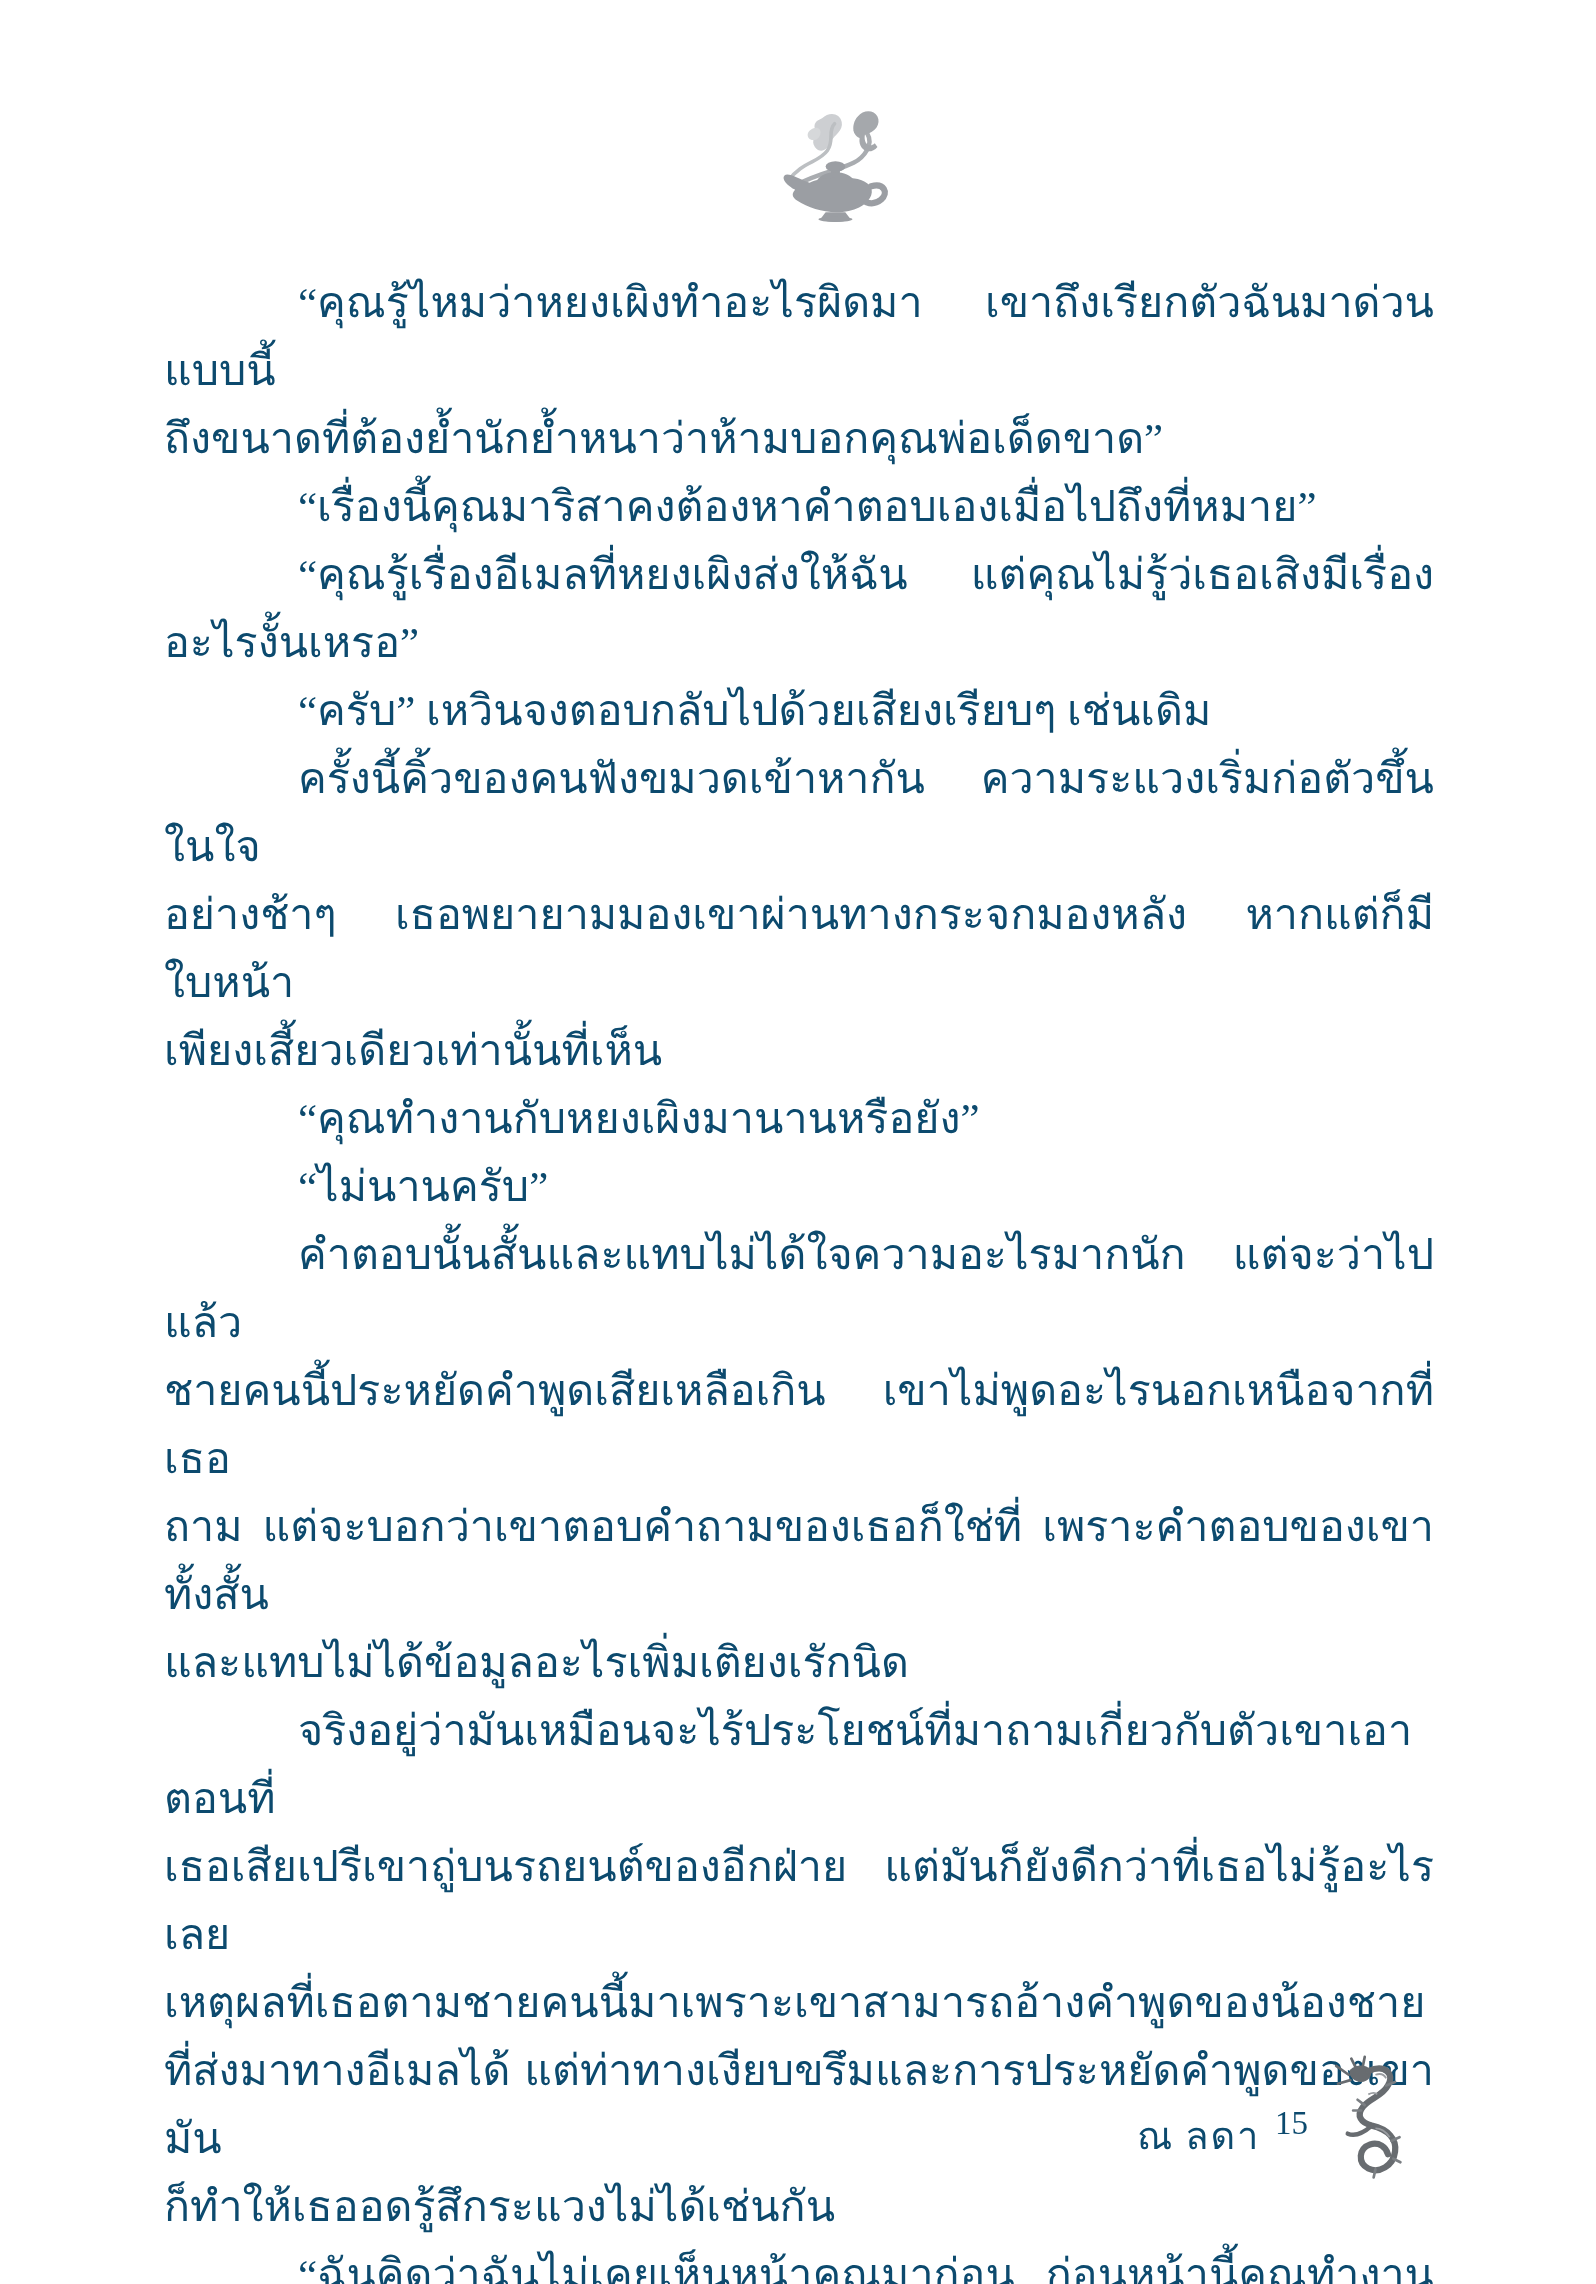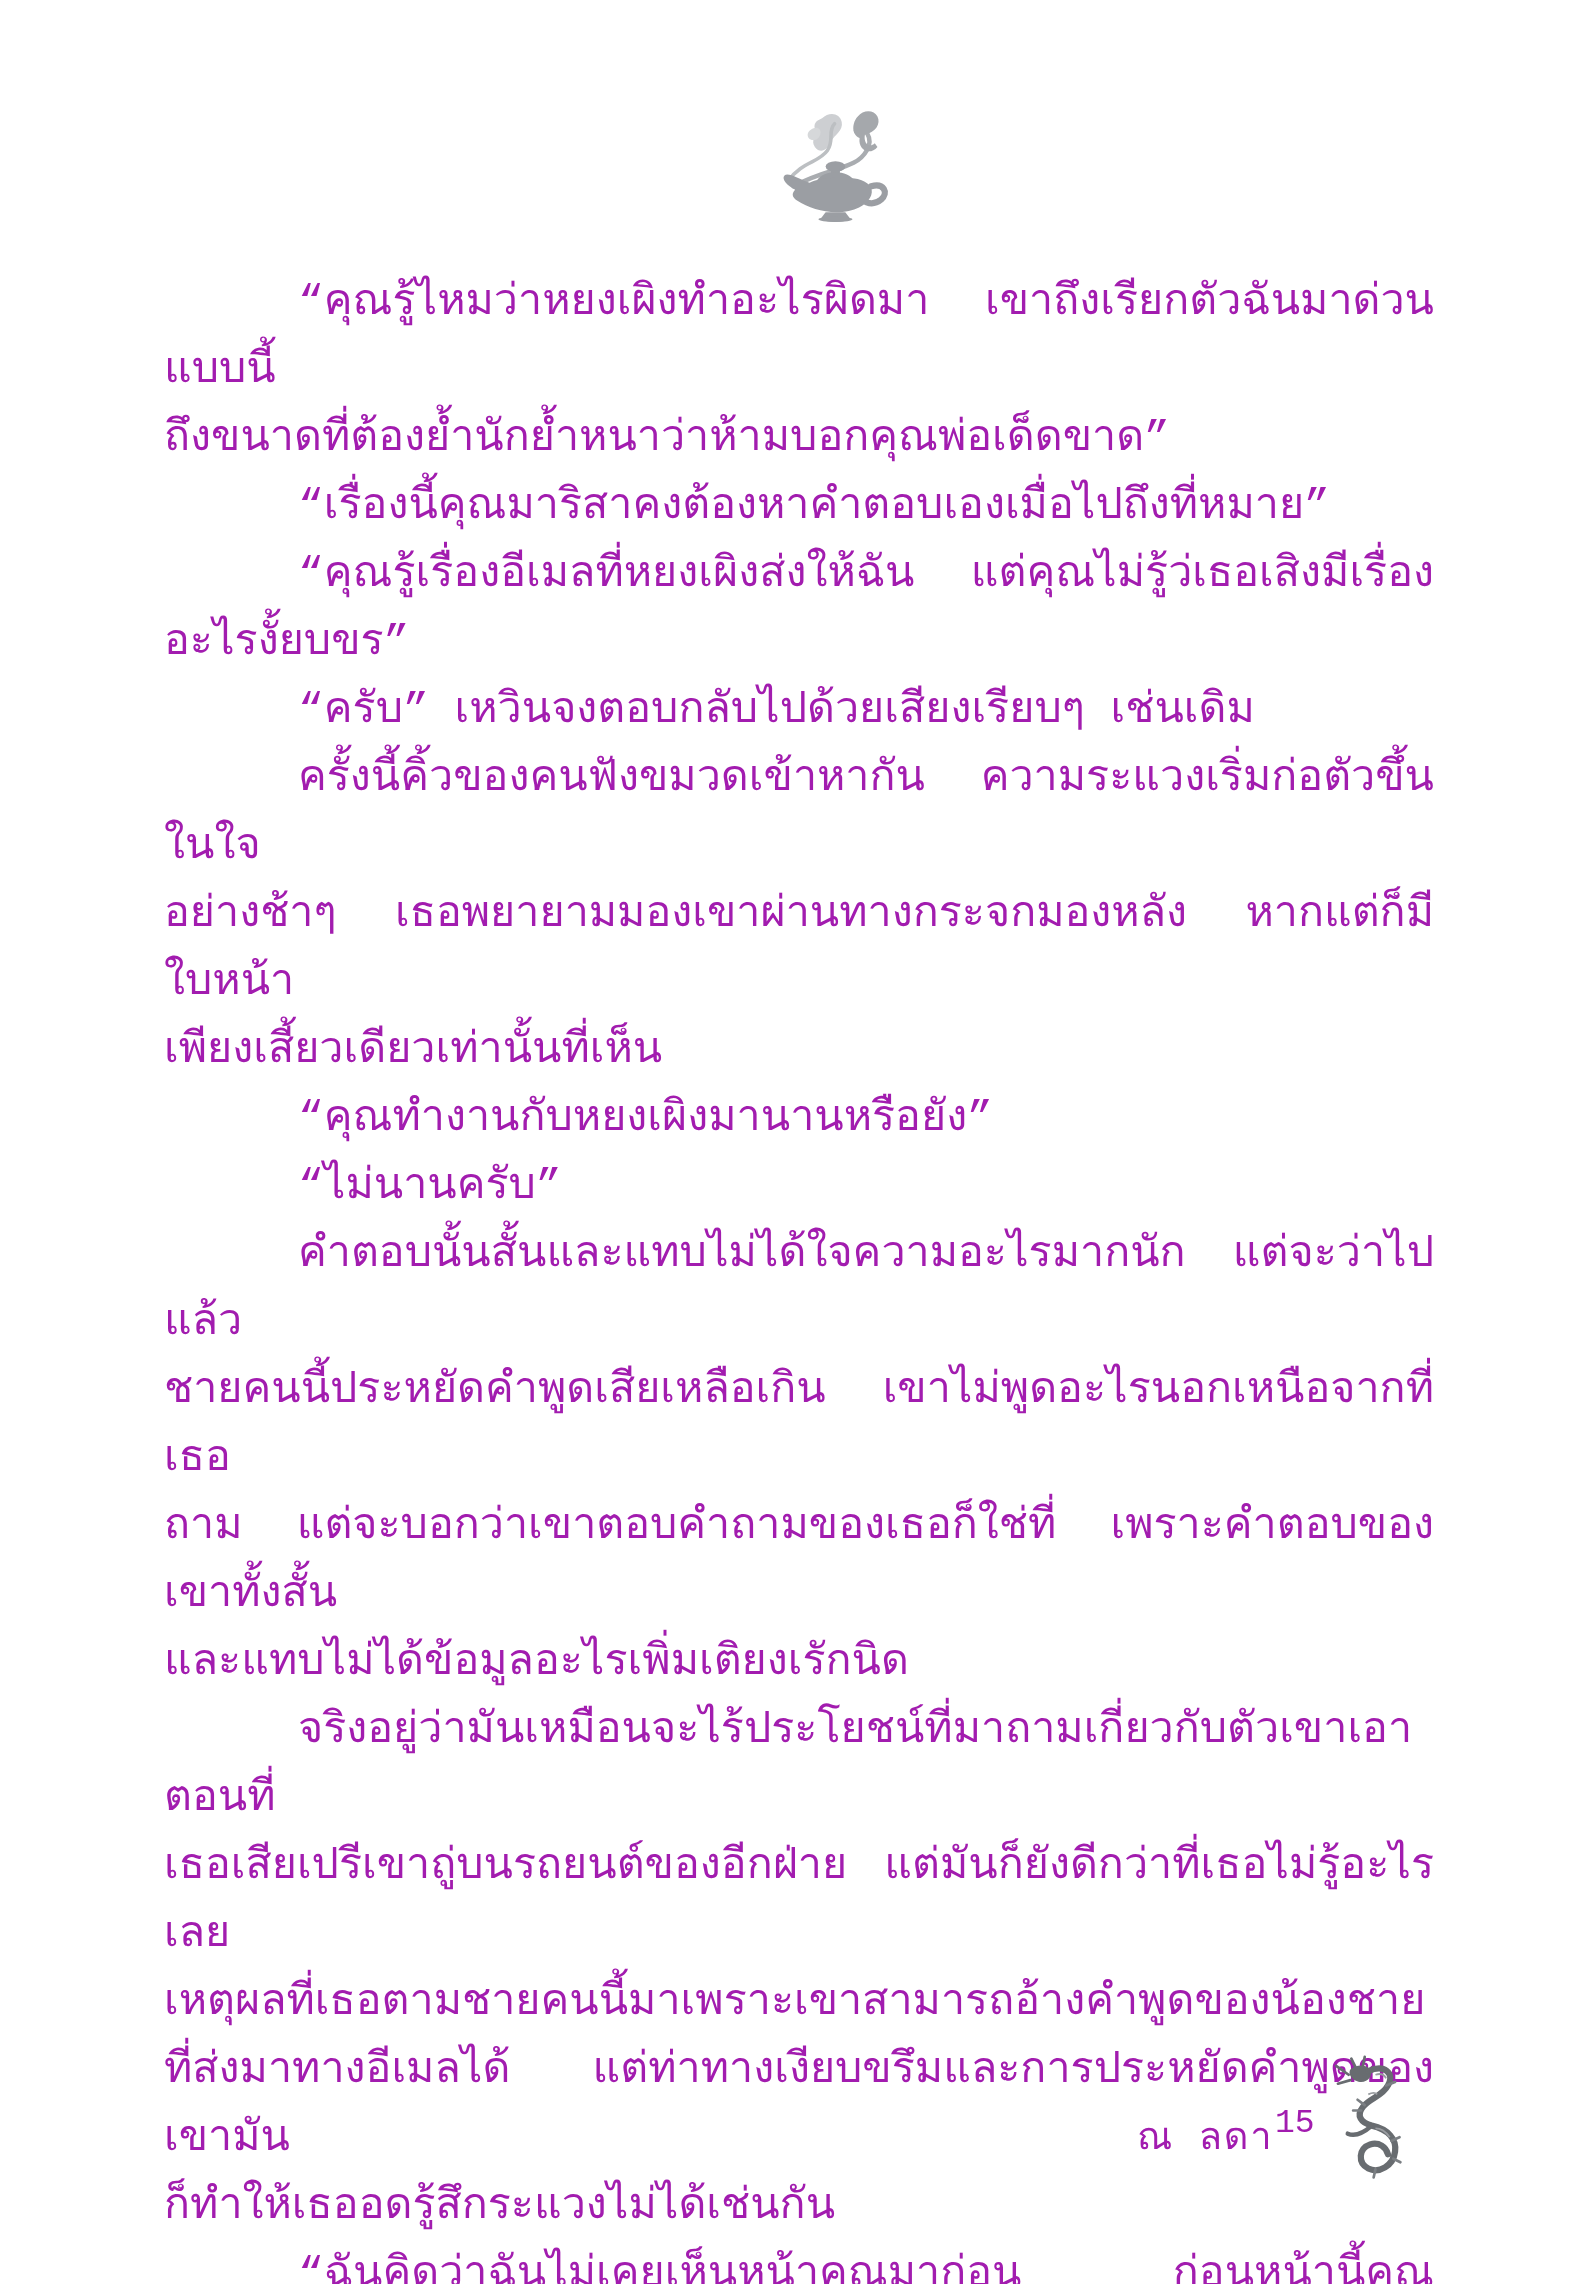--- a/index.html
+++ b/index.html
@@ -6,22 +6,22 @@
     margin: 0;
     padding: 0;
     background: #ffffff;
   }
   .page {
     position: relative;
     width: 1597px;
     height: 2285px;
     background: #ffffff;
     overflow: hidden;
-    font-family: Liberation Mono, monospace;
-    color: #a21caf;
+    font-family: Liberation Serif, serif;
+    color: #0c4a6e;
   }
   
   .lamp-wrap {
     position: absolute;
     left: 779px;
     top: 104px;
     width: 112px;
     height: 118px;
   }
   
@@ -101,21 +101,21 @@
       <path fill="#9b9ea3" d="M52,121 L74,121 L80,129 C70,133 56,133 46,129 Z"></path>
       <ellipse fill="#9b9ea3" cx="63" cy="129" rx="19" ry="3"></ellipse>
     </svg>
   </div>
 
   <div class="text-block">
       <div class="line indent full">“คุณรู้ไหมว่าหยงเผิงทำอะไรผิดมา เขาถึงเรียกตัวฉันมาด่วนแบบนี้</div>
       <div class="line">ถึงขนาดที่ต้องย้ำนักย้ำหนาว่าห้ามบอกคุณพ่อเด็ดขาด”</div>
       <div class="line indent">“เรื่องนี้คุณมาริสาคงต้องหาคำตอบเองเมื่อไปถึงที่หมาย”</div>
       <div class="line indent full">“คุณรู้เรื่องอีเมลที่หยงเผิงส่งให้ฉัน แต่คุณไม่รู้ว่เธอเสิงมีเรื่อง</div>
-      <div class="line">อะไรงั้ยบขร”</div>
+      <div class="line">อะไรงั้นเหรอ”</div>
       <div class="line indent">“ครับ” เหวินจงตอบกลับไปด้วยเสียงเรียบๆ เช่นเดิม</div>
       <div class="line indent full">ครั้งนี้คิ้วของคนฟังขมวดเข้าหากัน ความระแวงเริ่มก่อตัวขึ้นในใจ</div>
       <div class="line full">อย่างช้าๆ เธอพยายามมองเขาผ่านทางกระจกมองหลัง หากแต่ก็มีใบหน้า</div>
       <div class="line">เพียงเสี้ยวเดียวเท่านั้นที่เห็น</div>
       <div class="line indent">“คุณทำงานกับหยงเผิงมานานหรือยัง”</div>
       <div class="line indent">“ไม่นานครับ”</div>
       <div class="line indent full">คำตอบนั้นสั้นและแทบไม่ได้ใจความอะไรมากนัก แต่จะว่าไปแล้ว</div>
       <div class="line full">ชายคนนี้ประหยัดคำพูดเสียเหลือเกิน เขาไม่พูดอะไรนอกเหนือจากที่เธอ</div>
       <div class="line full">ถาม แต่จะบอกว่าเขาตอบคำถามของเธอก็ใช่ที่ เพราะคำตอบของเขาทั้งสั้น</div>
       <div class="line">และแทบไม่ได้ข้อมูลอะไรเพิ่มเติยงเรักนิด</div>

